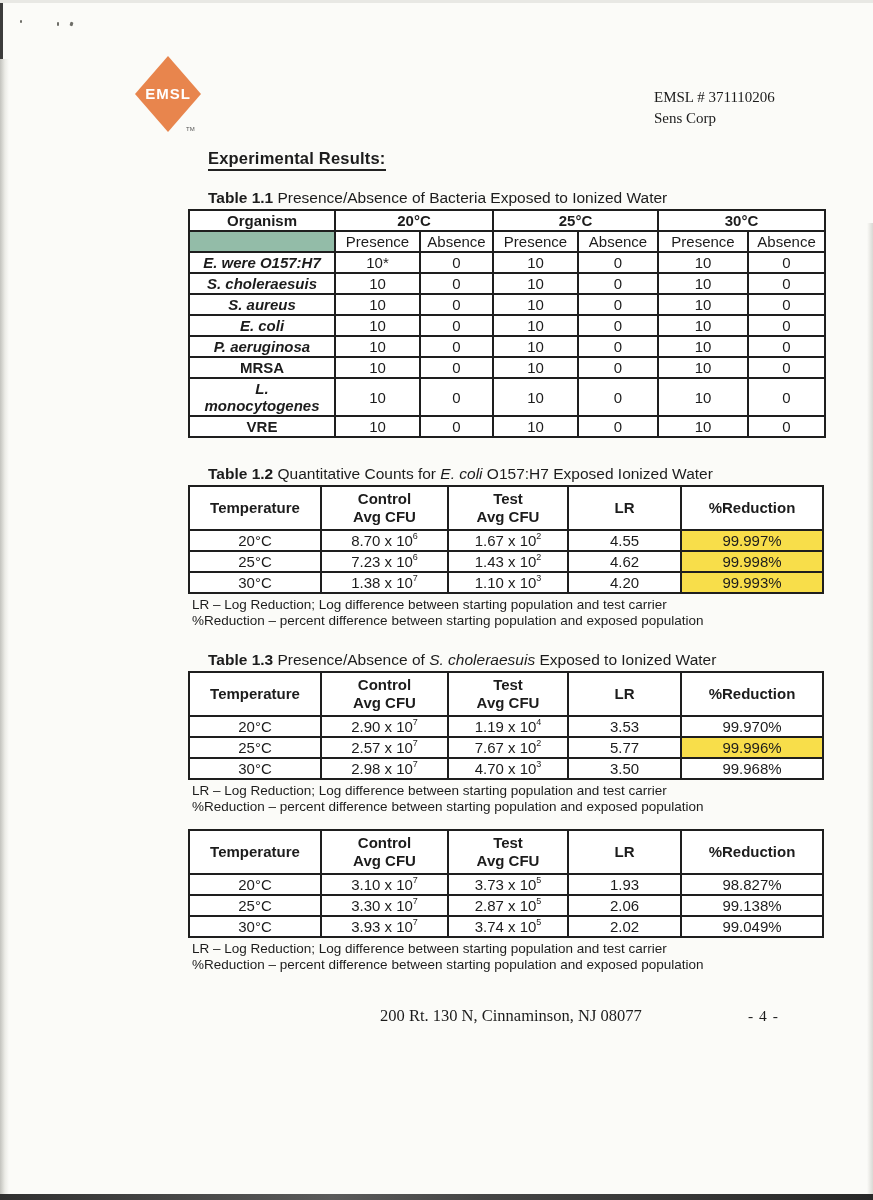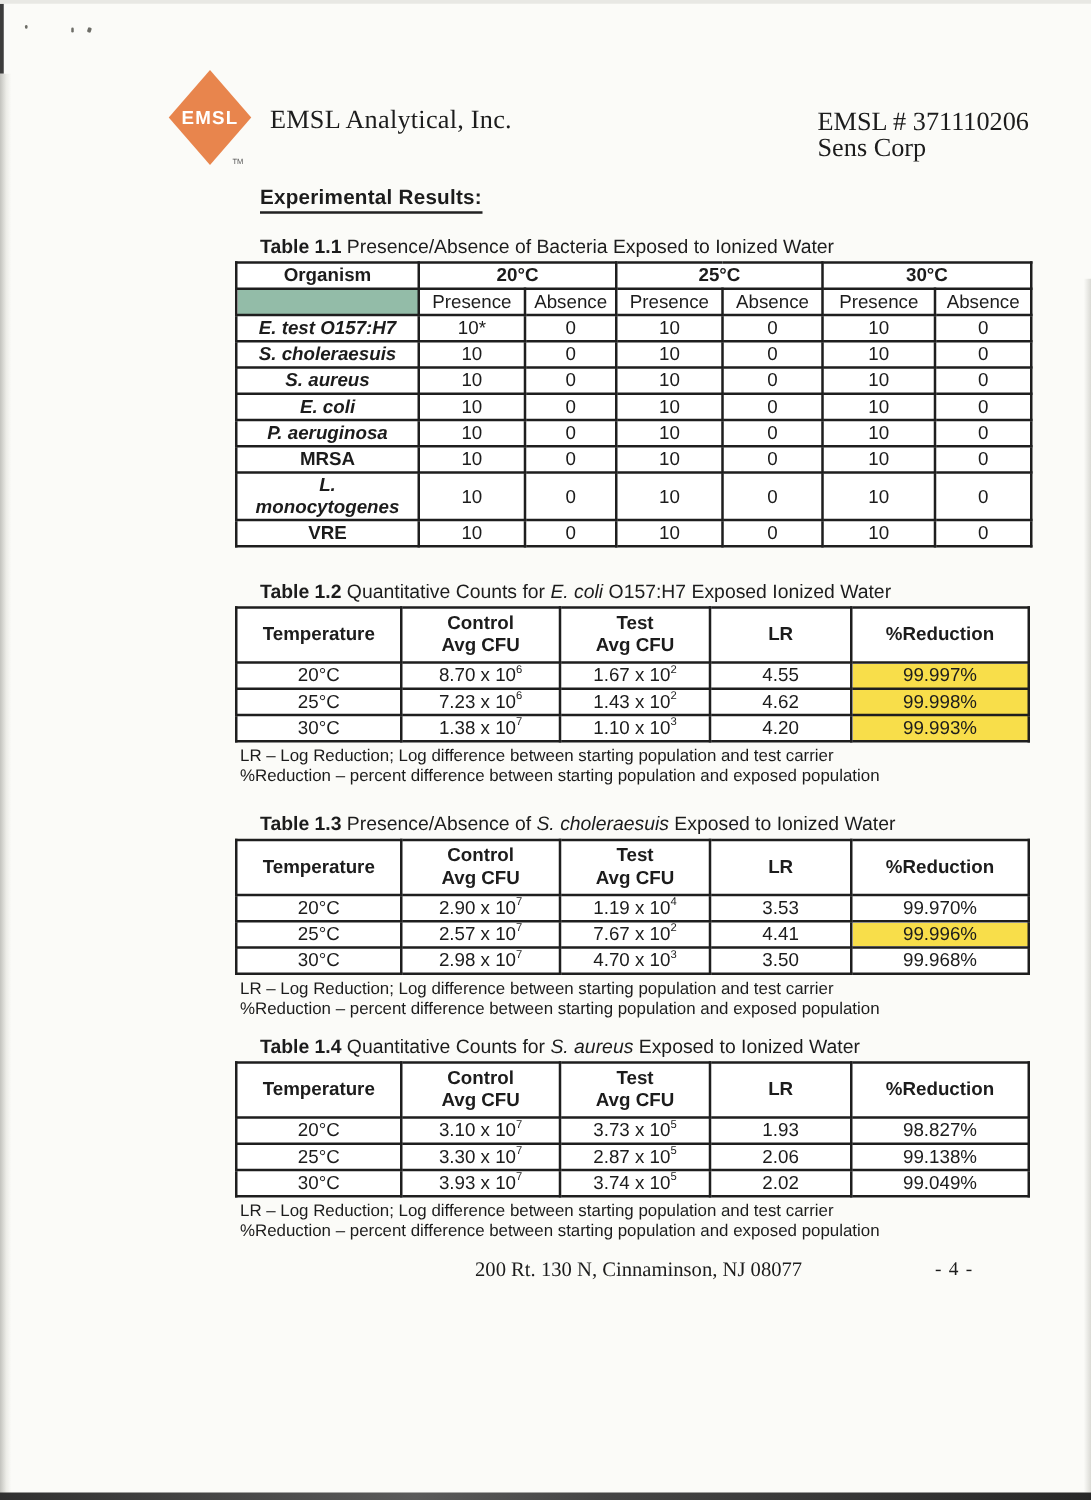--- a/index.html
+++ b/index.html
@@ -17,21 +17,21 @@
     background:linear-gradient(to right, #c3c3be, #ECECE7 55%, rgba(252,252,249,0)); }
   .edge-right-strip { right:0; top:220px; width:6px; height:971px;
     background:linear-gradient(to left, #D9D9D4, rgba(252,252,249,0)); }
   .edge-bottom-strip { left:0; top:1191px; width:873px; height:9px;
     background:linear-gradient(to right, #303030, #5a5a5a 38%, #454545 55%, #282828 100%); }
   .speck { background:#6e6e68; border-radius:1px; }
 
   
   .logo-wrap { left:134px; top:52px; width:70px; height:80px; }
   .company { left:216px; top:80px; font-size:21px; letter-spacing:0.2px; }
-  .refblock { left:654px; top:84px; font-size:21px; line-height:21px; }
+  .refblock { left:654px; top:84px; font-size:15px; line-height:21px; }
 
   .section-title { left:208px; top:146px; font-size:16.5px; font-weight:bold;
     border-bottom:2.5px solid #222; padding-bottom:1px; letter-spacing:0.2px; }
 
   .tbl-title { font-size:15.5px; height:18px; margin:0 0 2px 20px; white-space:nowrap; }
   .footnote { font-size:13.5px; line-height:15.5px; margin-left:4px; }
 
   table { border-collapse:collapse; table-layout:fixed; background:#fff; }
   .tbl th, .tbl td { border:2px solid #1e1e1e; text-align:center; vertical-align:middle;
     font-size:15px; line-height:17px; padding:1px 2px; overflow:hidden; }
@@ -70,21 +70,20 @@
   <div class="abs speck" style="left:57px;top:19px;width:2px;height:4px;"></div>
   <div class="abs speck" style="left:70px;top:19px;width:3px;height:4px;transform:rotate(18deg);"></div>
 
   <div class="abs logo-wrap">
     <svg width="70" height="80" viewBox="0 0 70 80">
       <polygon points="34,1 67,39 34,77 1,39" style="fill:var(--logo-orange,#E8854D)"></polygon>
       <text x="34" y="44" text-anchor="middle" font-family="Liberation Sans, sans-serif" font-size="15" font-weight="bold" fill="#ffffff" letter-spacing="1">EMSL</text>
       <text x="52" y="76" font-family="Liberation Sans, sans-serif" font-size="6" fill="#555">TM</text>
     </svg>
   </div>
-  <div class="abs serif company">EMSL Analytical, Inc.</div>
   <div class="abs serif refblock">
     <div>EMSL # 371110206</div>
     <div>Sens Corp</div>
   </div>
 
   <div class="abs section-title">Experimental Results:</div>
 
   <section class="block" style="top:186px;">
     <div class="tbl-title"><span class="b">Table 1.1</span><span> Presence/Absence of Bacteria Exposed to Ionized Water</span></div>
     <table class="tbl t11">
@@ -109,21 +108,21 @@
           <th class="nrm">Presence</th>
           <th class="nrm">Absence</th>
           <th class="nrm">Presence</th>
           <th class="nrm">Absence</th>
           <th class="nrm">Presence</th>
           <th class="nrm">Absence</th>
         </tr>
       </thead>
       <tbody>
           <tr>
-            <td class="org i">E. test O157:H7</td>
+            <td class="org i">E. were O157:H7</td>
             <td>10*</td>
             <td>0</td>
             <td>10</td>
             <td>0</td>
             <td>10</td>
             <td>0</td>
           </tr>
           <tr>
             <td class="org i">S. choleraesuis</td>
             <td>10</td>
@@ -277,40 +276,39 @@
             <td>20°C</td>
             <td>2.90 x 10<sup>7</sup></td>
             <td>1.19 x 10<sup>4</sup></td>
             <td>3.53</td>
             <td>99.970%</td>
           </tr>
           <tr>
             <td>25°C</td>
             <td>2.57 x 10<sup>7</sup></td>
             <td>7.67 x 10<sup>2</sup></td>
-            <td>4.41</td>
+            <td>5.77</td>
             <td class="hl">99.996%</td>
           </tr>
           <tr>
             <td>30°C</td>
             <td>2.98 x 10<sup>7</sup></td>
             <td>4.70 x 10<sup>3</sup></td>
             <td>3.50</td>
             <td>99.968%</td>
           </tr>
         </tbody>
     </table>
     <div class="fgroup">
       <div class="footnote">LR – Log Reduction; Log difference between starting population and test carrier</div>
       <div class="footnote">%Reduction – percent difference between starting population and exposed population</div>
     </div>
   </section>
 
   <section class="block" style="top:826px;">
-    <div class="tbl-title"><span class="b">Table 1.4</span><span> Quantitative Counts for </span><span class="i">S. aureus</span><span> Exposed to Ionized Water</span></div>
     <table class="tbl quant">
       <colgroup>
         <col style="width:132px">
           <col style="width:127px">
           <col style="width:120px">
           <col style="width:113px">
           <col style="width:142px">
       </colgroup>
       <thead>
         <tr>

